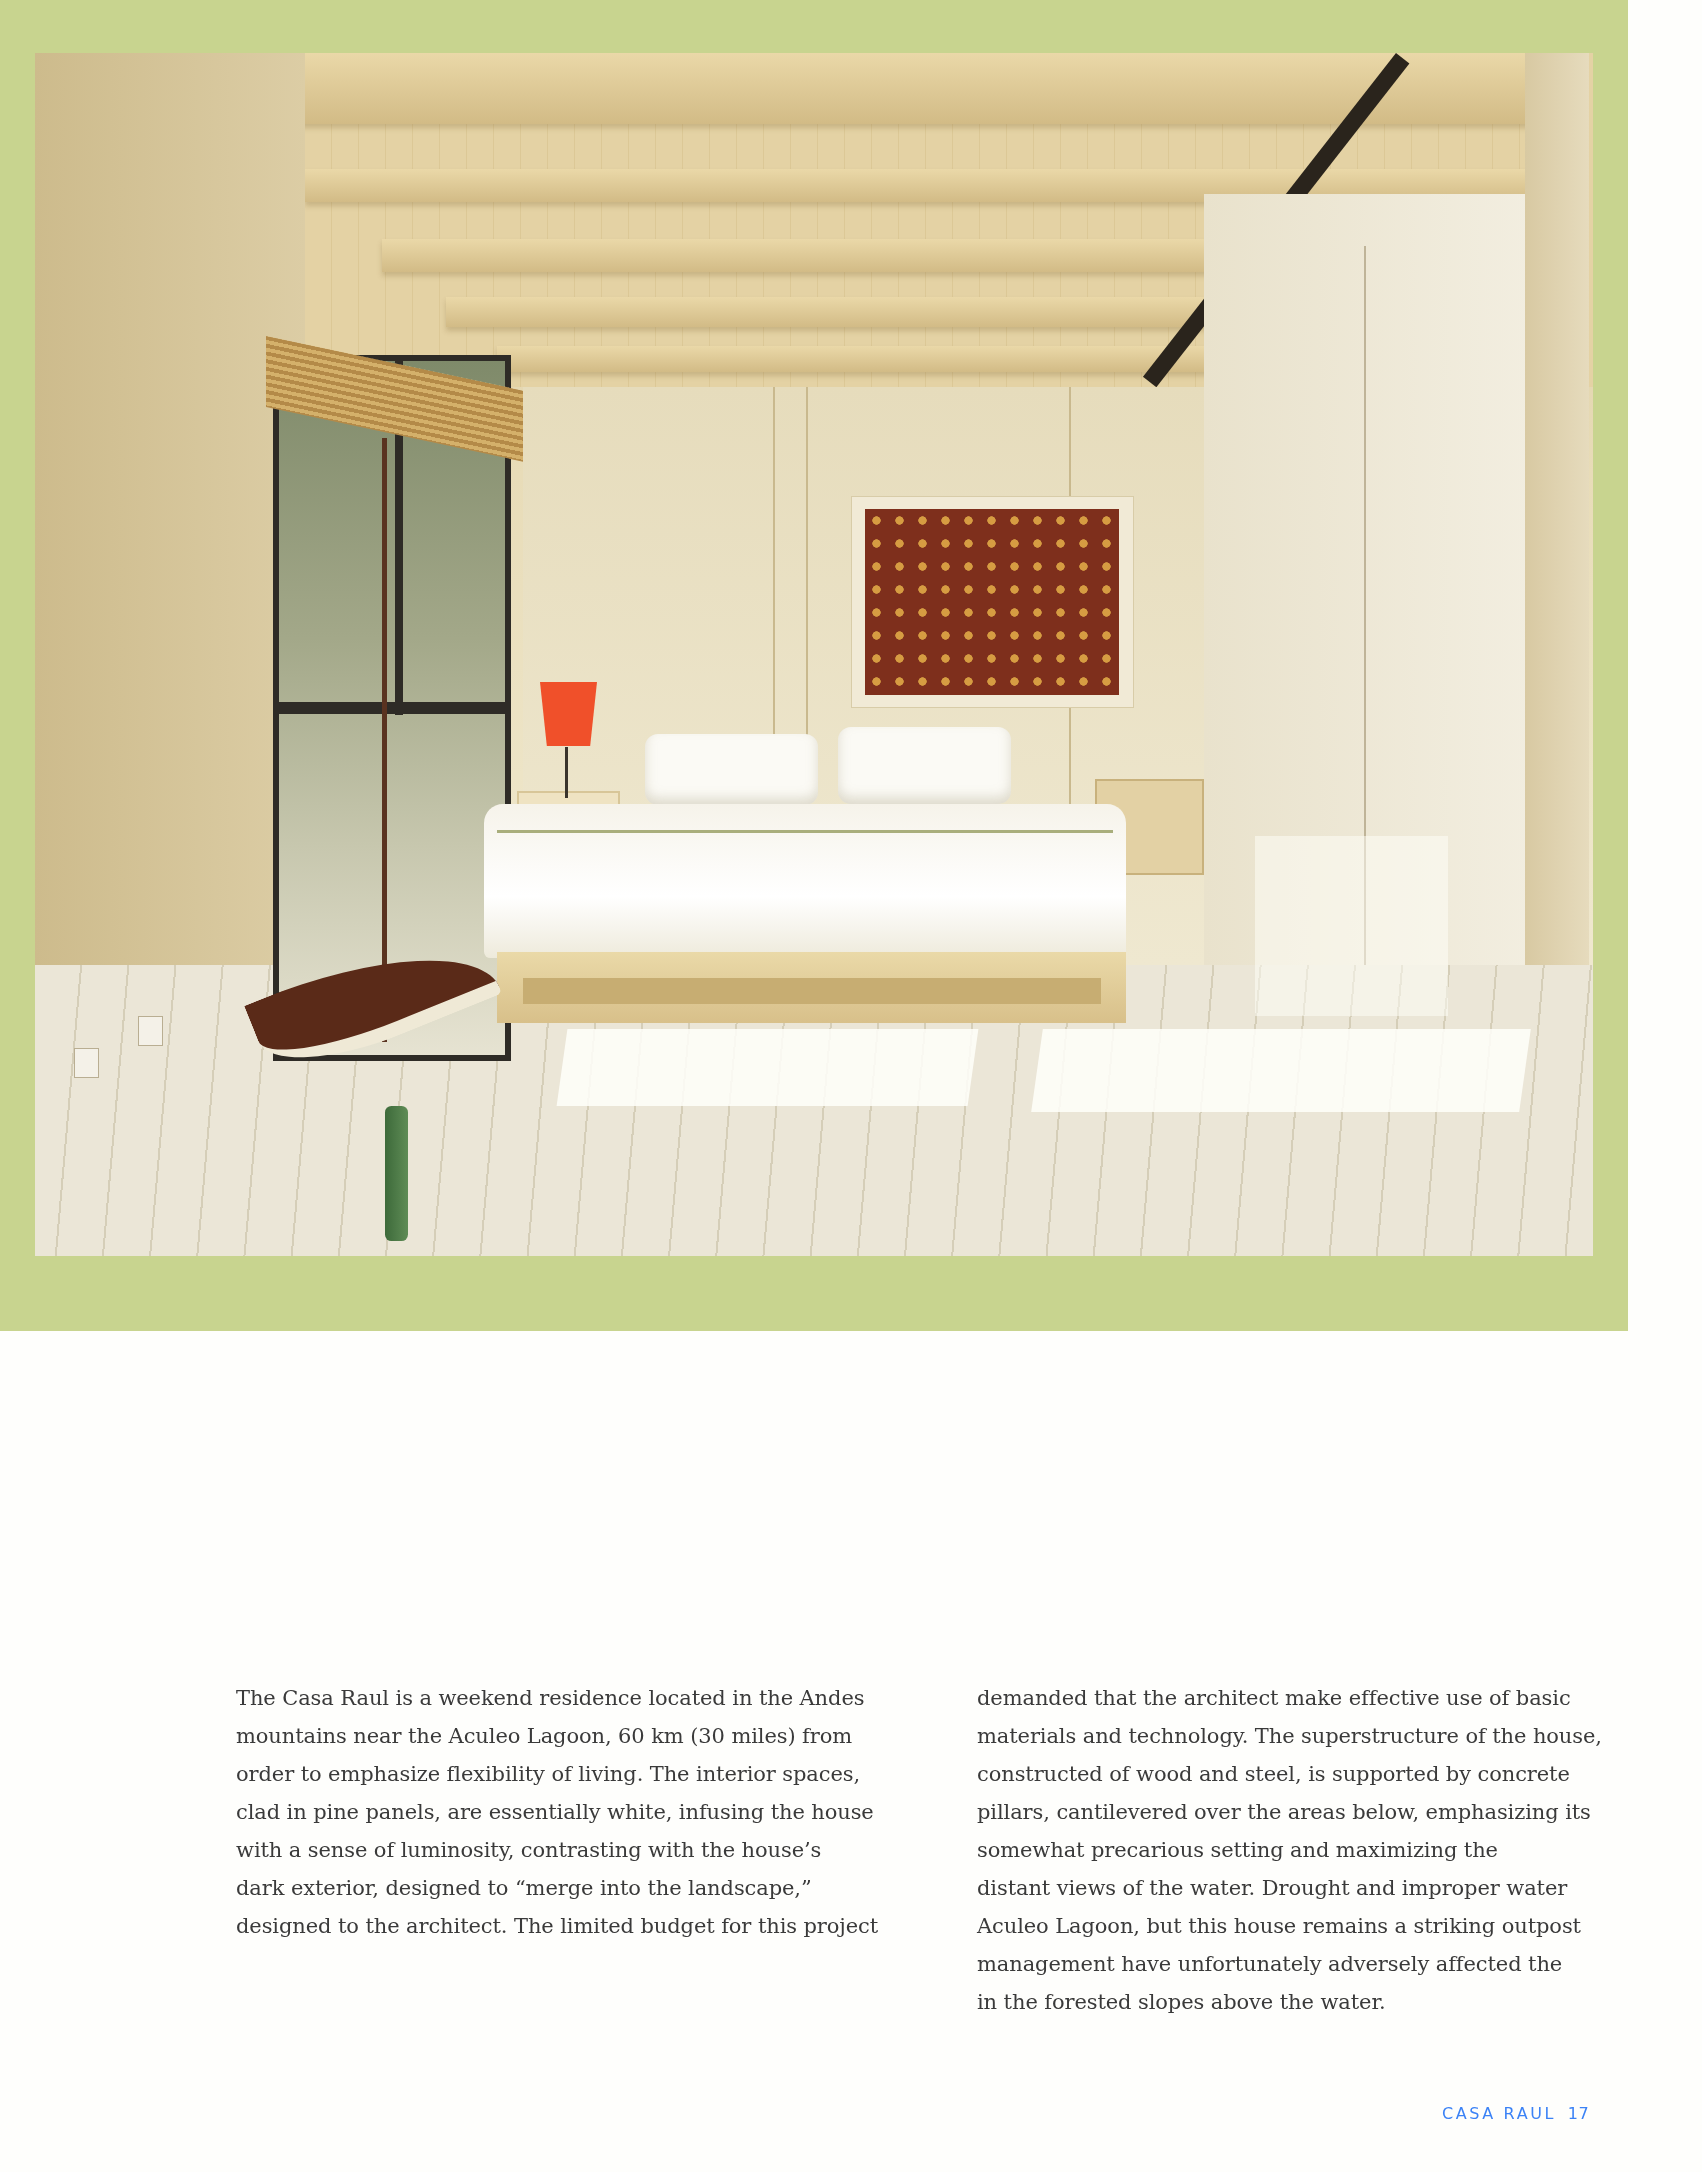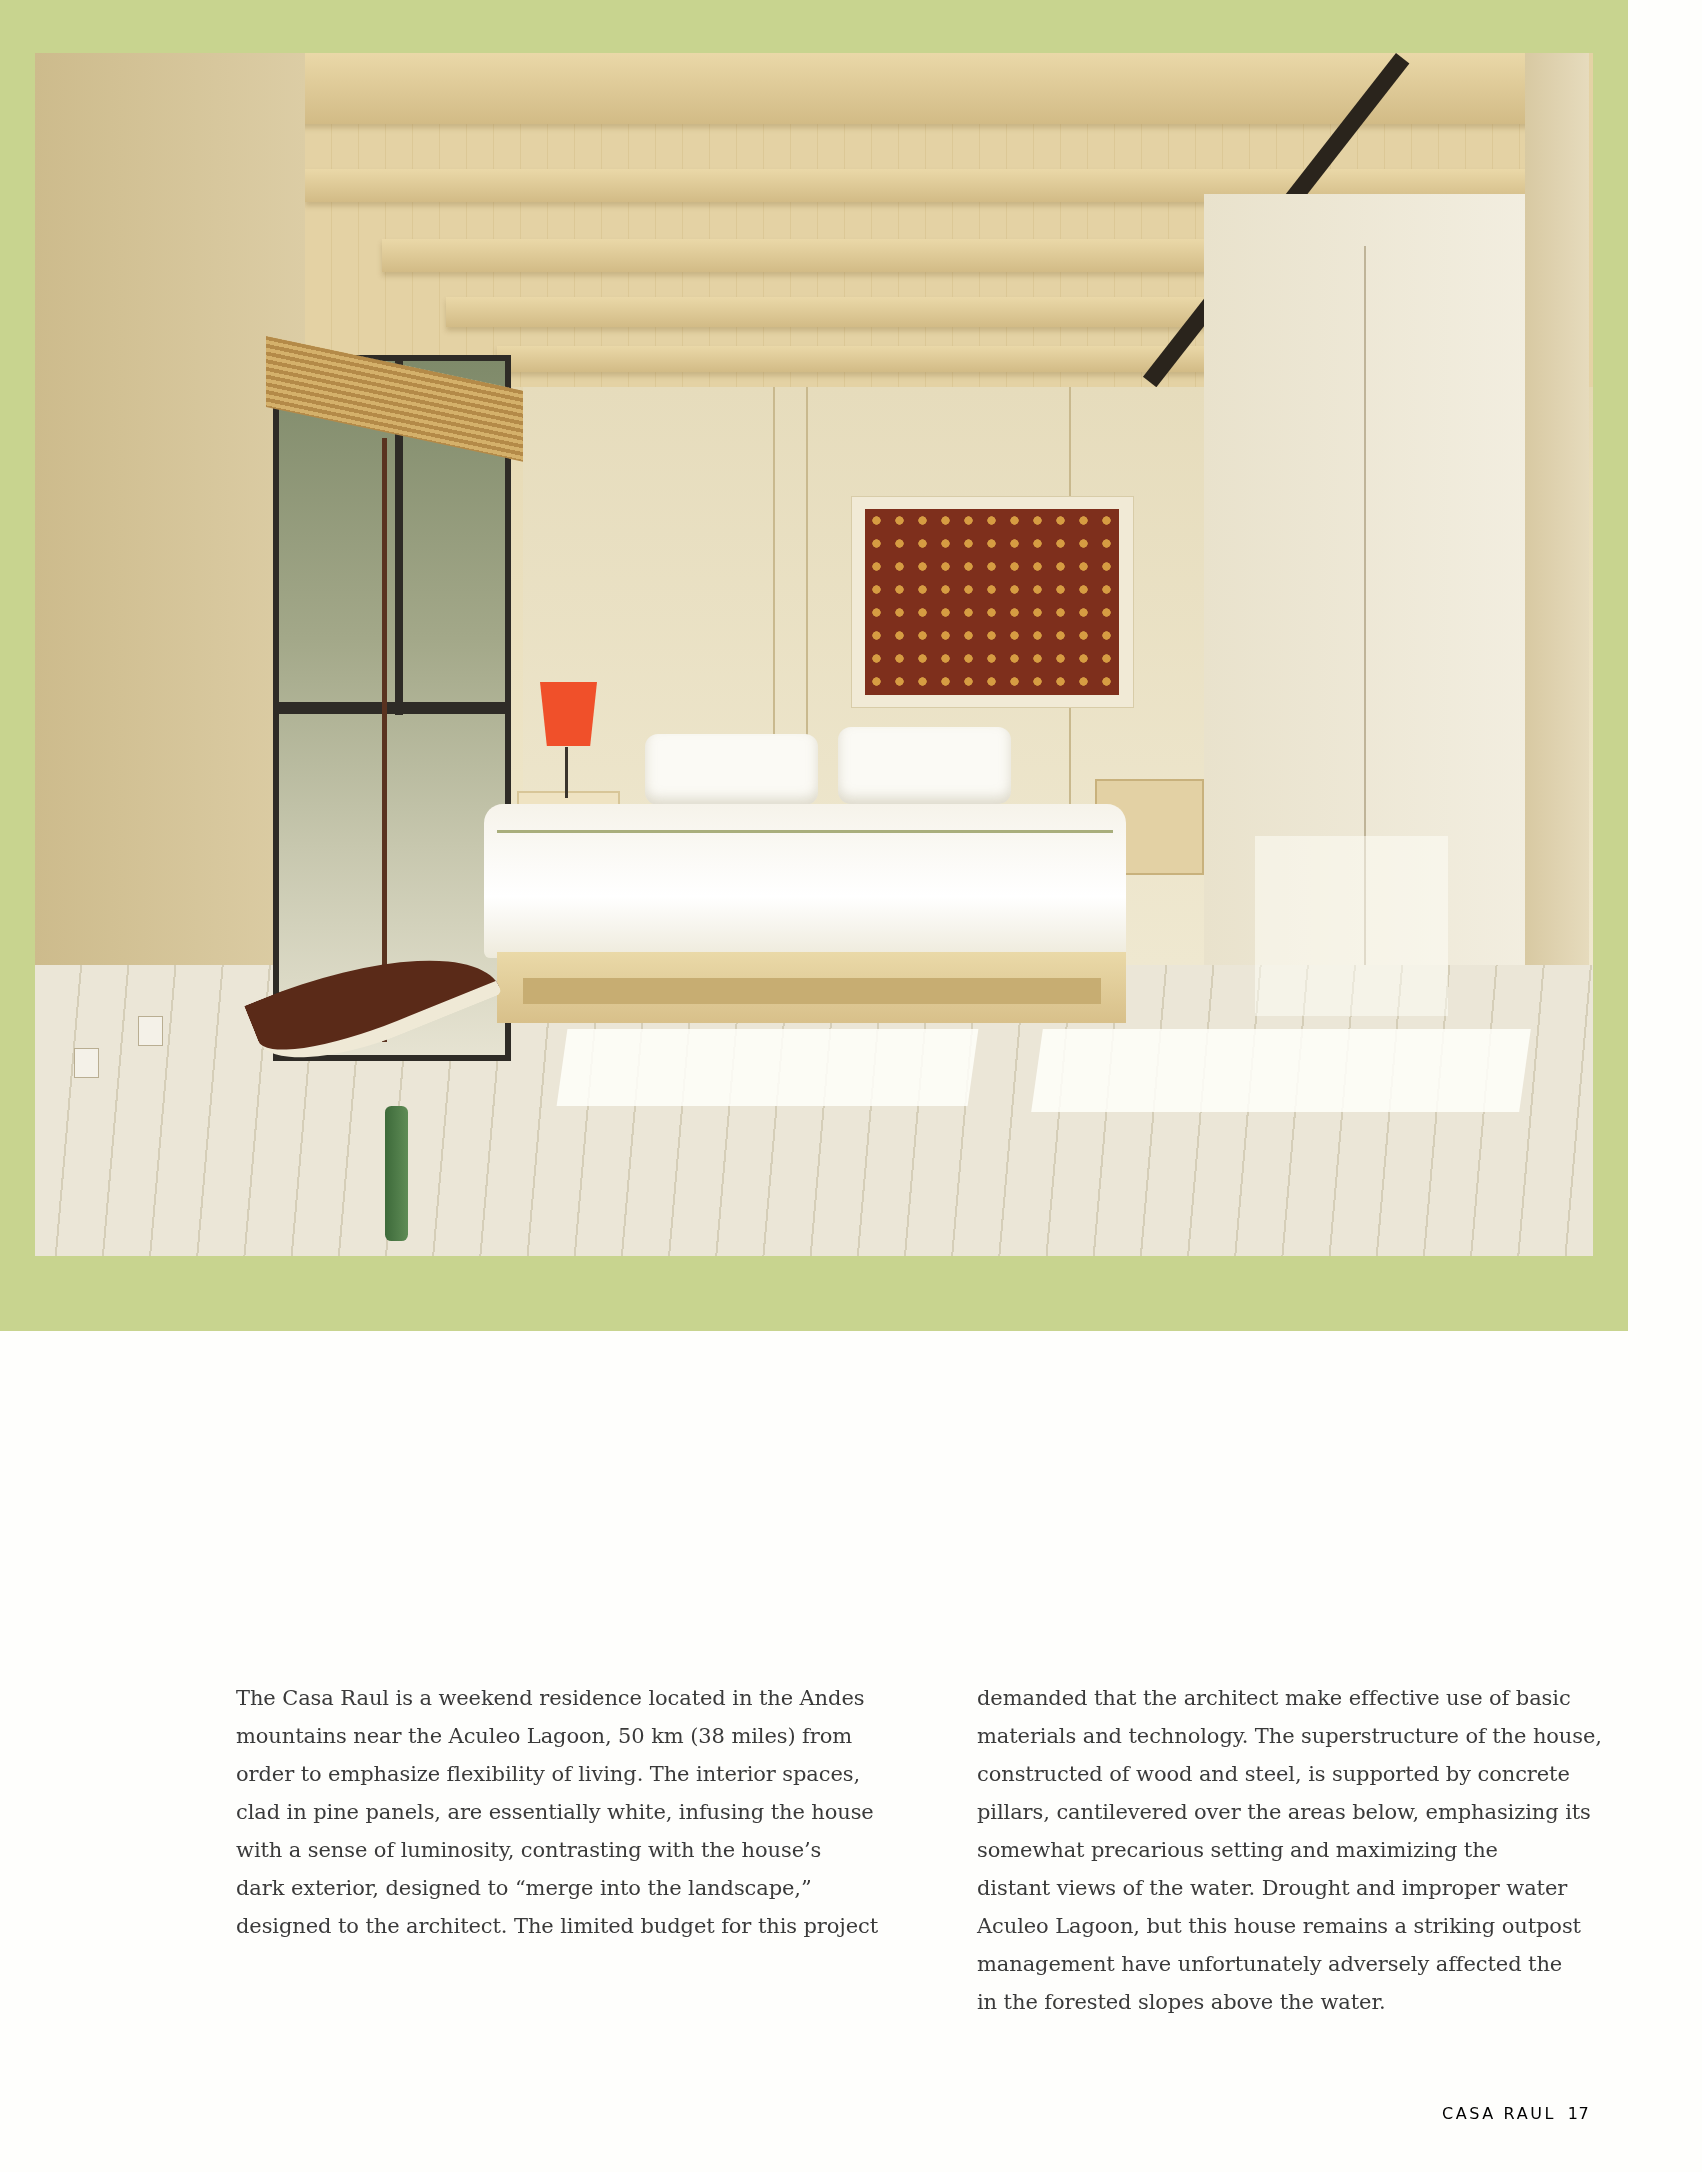--- a/index.html
+++ b/index.html
@@ -92,21 +92,21 @@
   .col {
     position: absolute; top: 1679px; width: 642px;
     font-size: 21px; line-height: 38px; color: #3a3a3a; letter-spacing: -0.1px;
   }
   .col p { margin: 0; white-space: nowrap; }
   .col-left { left: 236px; }
   .col-right { left: 977px; }
   .footer {
     position: absolute; top: 2104px; left: 1442px;
     font-family: "DejaVu Sans", "Liberation Sans", sans-serif;
-    font-size: 16px; letter-spacing: 2.6px; color: #000000;
+    font-size: 16px; letter-spacing: 2.6px; color: #3b82f6;
   }
   .footer .page { margin-left: 11.6px; letter-spacing: 0.6px; }
 </style>
 </head>
 <body>
 
 <div class="frame"></div>
 
 <div class="photo">
   <div class="abs ceiling"></div>
@@ -154,21 +154,21 @@
 
   <div class="abs boat-mast"></div>
   <div class="abs boat-stand"></div>
   <div class="abs boat-hull"></div>
   <div class="abs outlet" style="left:39px;top:995px;"></div>
   <div class="abs outlet" style="left:103px;top:963px;"></div>
 </div>
 
 <div class="col col-left">
   <p>The Casa Raul is a weekend residence located in the Andes</p>
-  <p>mountains near the Aculeo Lagoon, 50 km (38 miles) from</p>
+  <p>mountains near the Aculeo Lagoon, 60 km (30 miles) from</p>
   <p>order to emphasize flexibility of living. The interior spaces,</p>
   <p>clad in pine panels, are essentially white, infusing the house</p>
   <p>with a sense of luminosity, contrasting with the house’s</p>
   <p>dark exterior, designed to “merge into the landscape,”</p>
   <p>designed to the architect. The limited budget for this project</p>
 </div>
 
 <div class="col col-right">
   <p>demanded that the architect make effective use of basic</p>
   <p>materials and technology. The superstructure of the house,</p>

